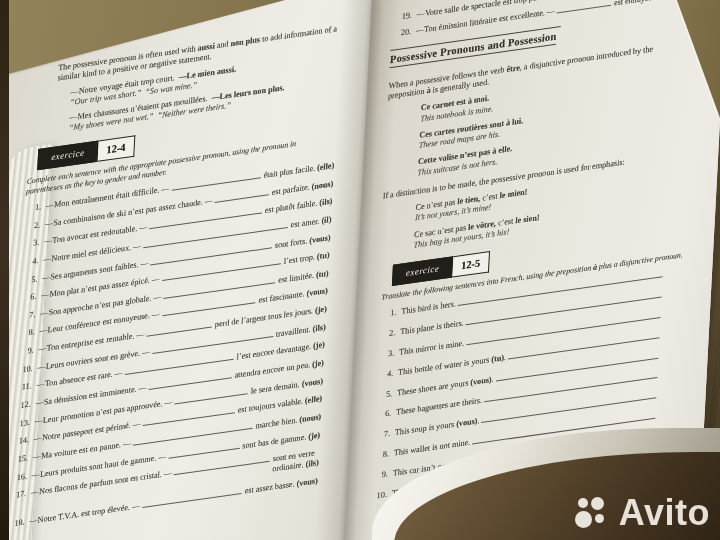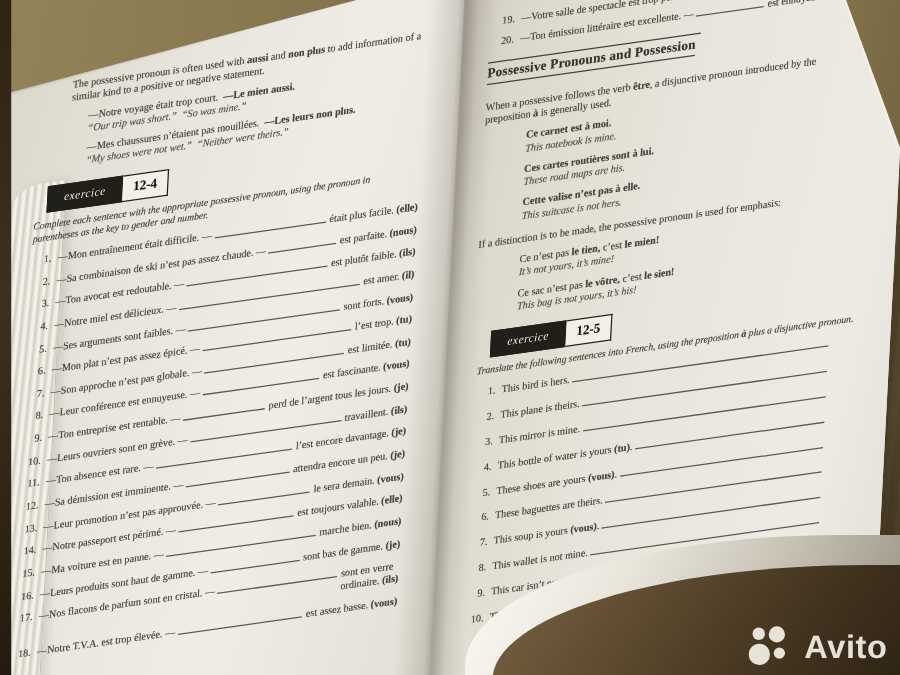--- a/index.html
+++ b/index.html
@@ -81,21 +81,21 @@
     background:radial-gradient(125% 125% at 45% 40%, rgba(0,0,0,0) 58%, rgba(24,17,7,0.20) 100%);}
   
   .watermark{position:absolute;right:10px;bottom:6px;z-index:5;display:flex;align-items:center;gap:7px;
     font-family:"Liberation Sans","DejaVu Sans",sans-serif;}
   .wm-dots{position:relative;width:37px;height:33px;}
   .wm-dots i{position:absolute;border-radius:50%;background:rgba(243,240,231,0.93);}
   .wm-d1{width:10px;height:10px;left:3px;top:1px;}
   .wm-d2{width:13px;height:13px;left:16px;top:0;}
   .wm-d3{width:17px;height:17px;left:0;top:14px;}
   .wm-d4{width:9px;height:9px;left:20px;top:17px;}
-  .wm-text{font-weight:bold;font-size:26px;color:rgba(243,240,231,0.93);letter-spacing:0.5px;}
+  .wm-text{font-weight:bold;font-size:36px;color:rgba(243,240,231,0.93);letter-spacing:0.5px;}
 </style>
 </head>
 <body>
 
 <div class="photo">
   <div class="wood-shade"></div>
 
   <div class="book">
     <div class="page-left"></div>
     <div class="page-right"></div>

